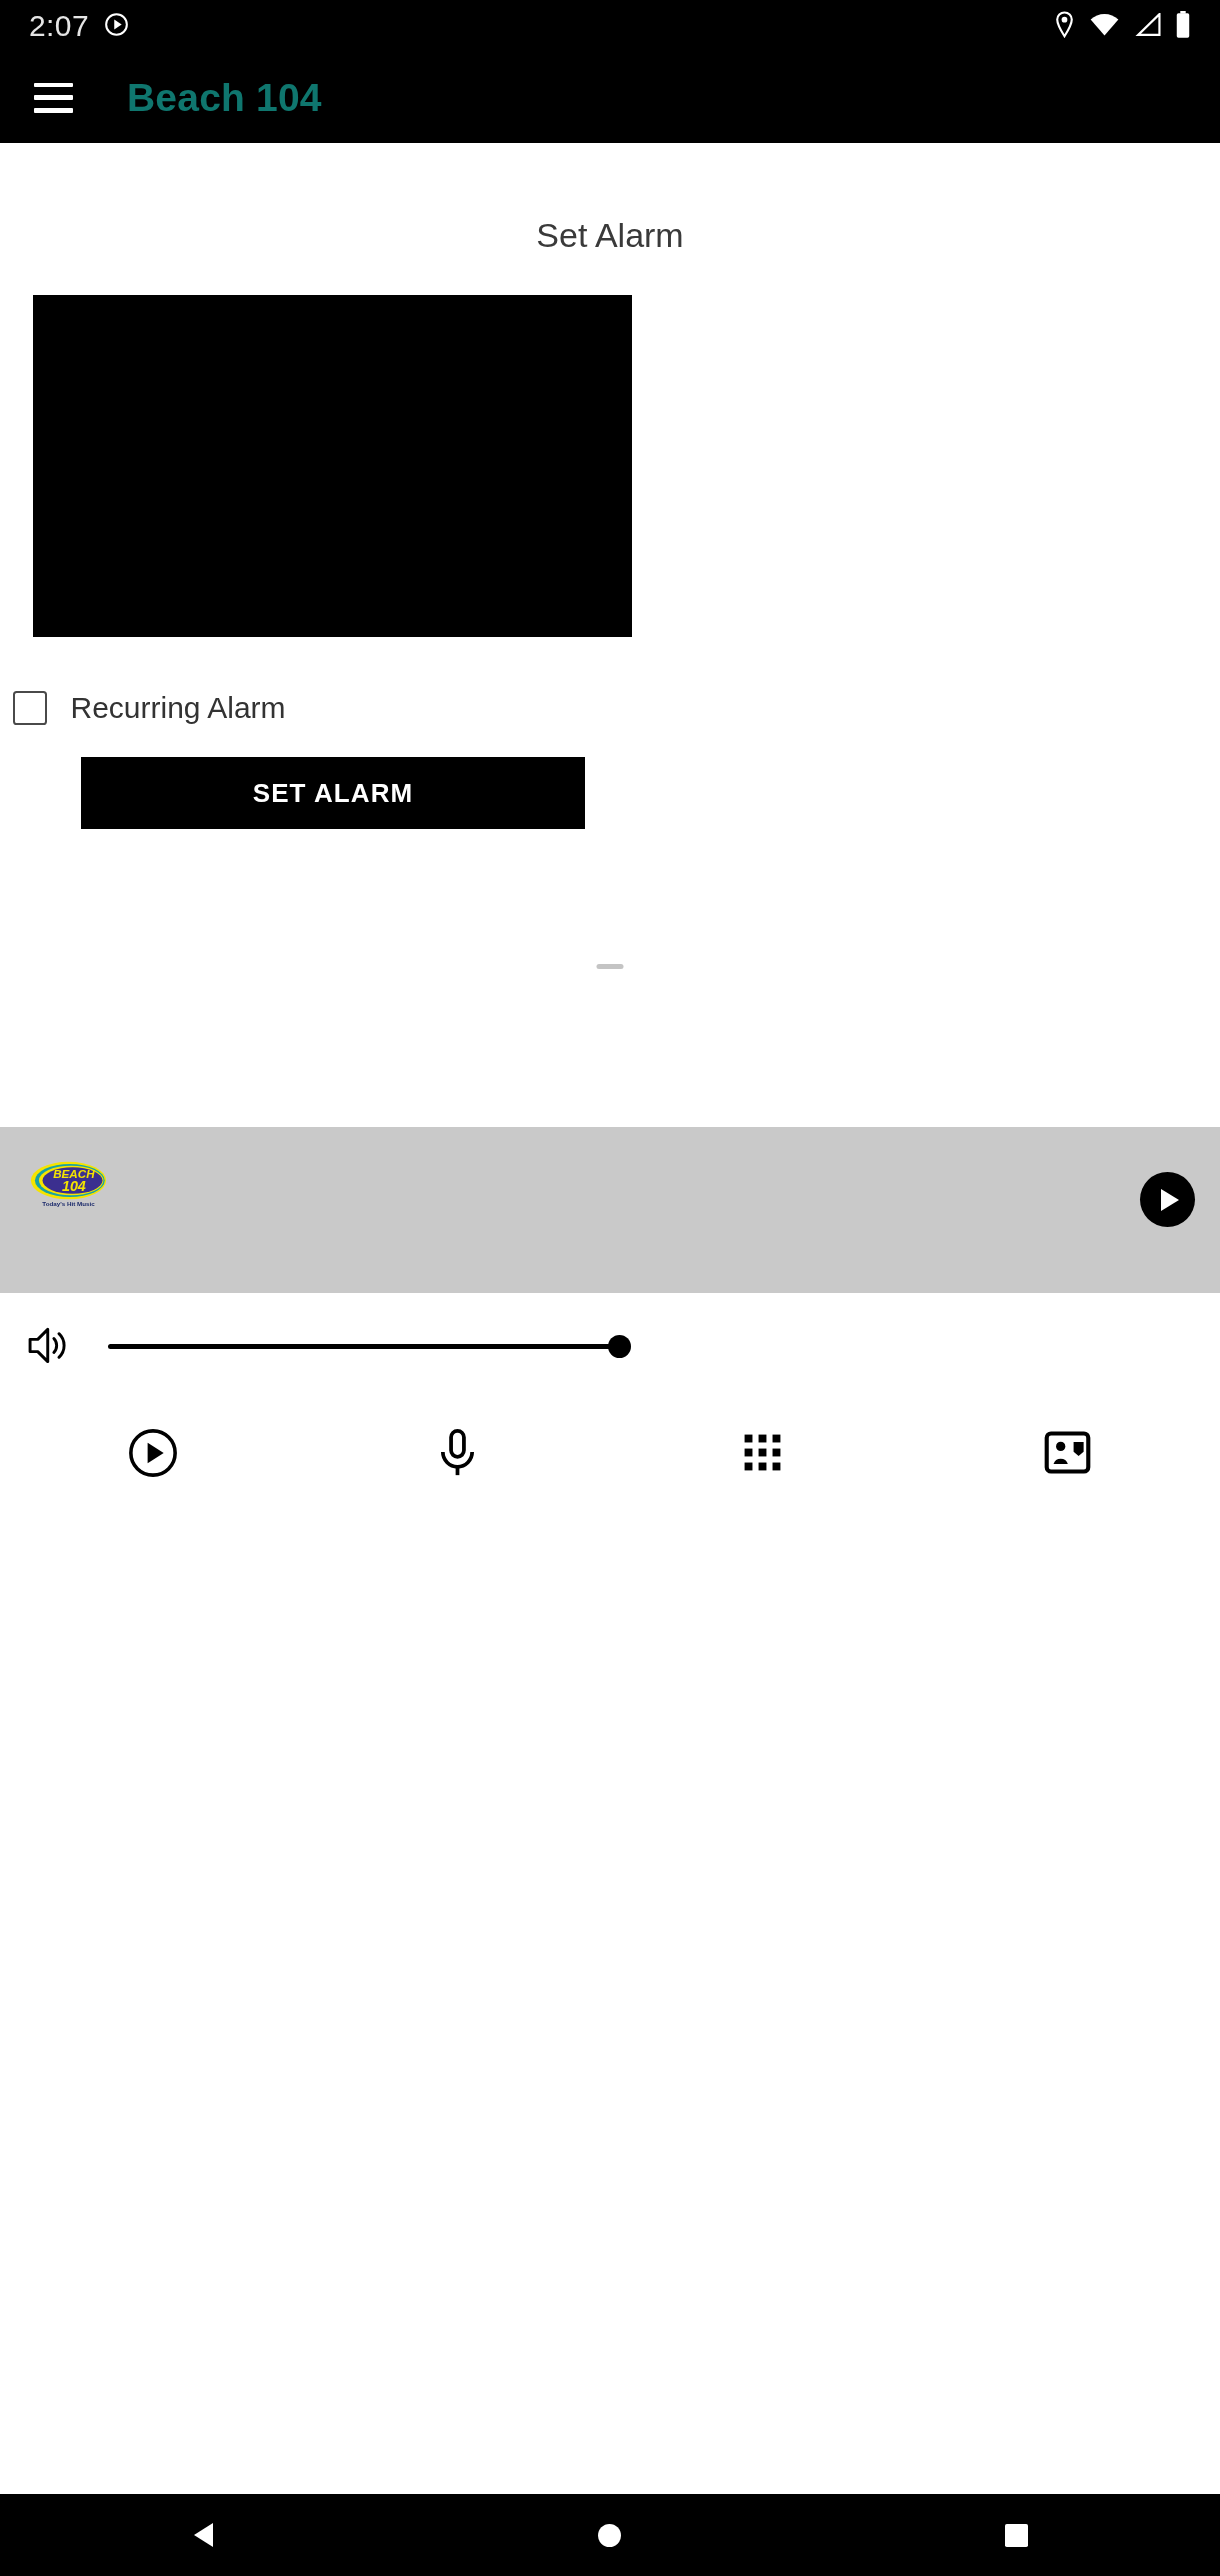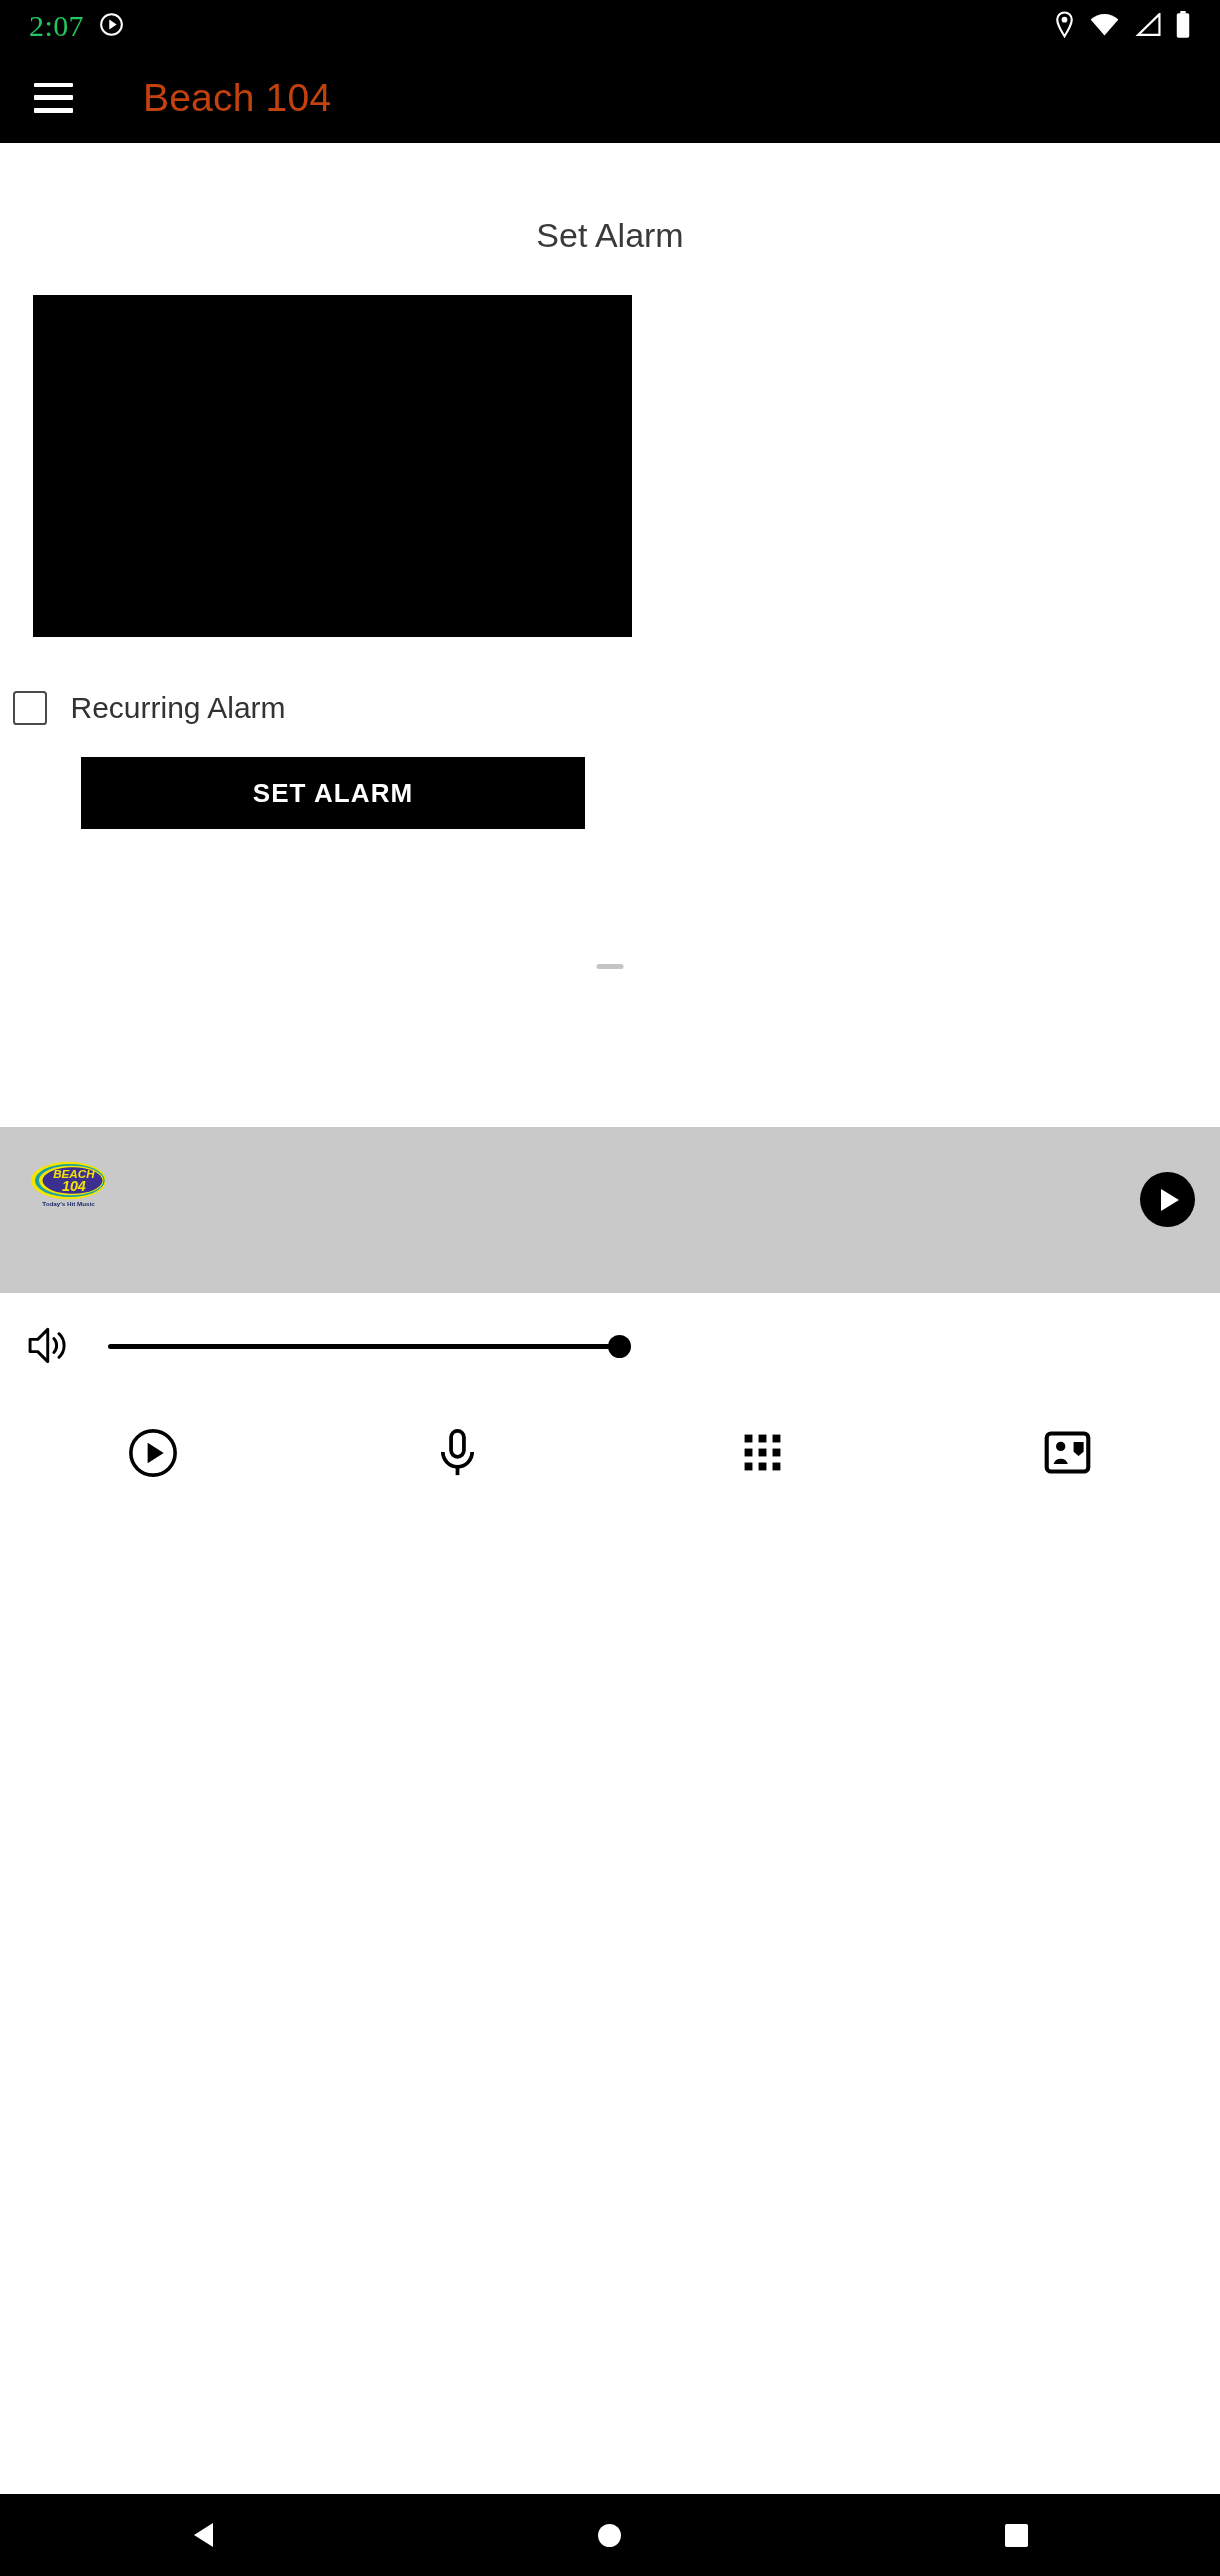--- a/index.html
+++ b/index.html
@@ -19,22 +19,22 @@
   
   .statusbar {
     position:absolute; left:0; top:0;
     width:1220px; height:52px;
     background:#000000;
     display:flex; align-items:center;
     padding:0 29px;
   }
   .sb-left { display:flex; align-items:center; gap:14.3px; }
   .sb-time {
-    color:#22c55e; font-size:30px; font-weight:400;
-    letter-spacing:0.4px; line-height:1;font-family:Liberation Serif, serif;
+    color:#e5e5e5; font-size:30px; font-weight:400;
+    letter-spacing:0.4px; line-height:1;
   }
   .sb-right {
     margin-left:auto; display:flex; align-items:center; gap:14.3px;
   }
   .sb-ico { display:block; }
 
   
   .appbar {
     position:absolute; left:0; top:52px;
     width:1220px; height:91px;
@@ -45,24 +45,24 @@
     width:39px; height:30px;
     margin-left:34px;
     display:flex; flex-direction:column; justify-content:space-between;
     cursor:pointer;
   }
   .hamburger span {
     display:block; width:100%; height:4.5px;
     background:#ffffff; border-radius:0.9px;
   }
   .appbar-title {
-    color:#c2410c;
+    color:#0f766e;
     font-size:39px;
-    font-weight:400;
-    margin-left:70px;
+    font-weight:700;
+    margin-left:54px;
     letter-spacing:0.2px;
   }
 
   
   .content {
     position:absolute; left:0; top:143px;
     width:1220px; height:1646px;
     background:#ffffff;
     text-decoration:underline;
   }

